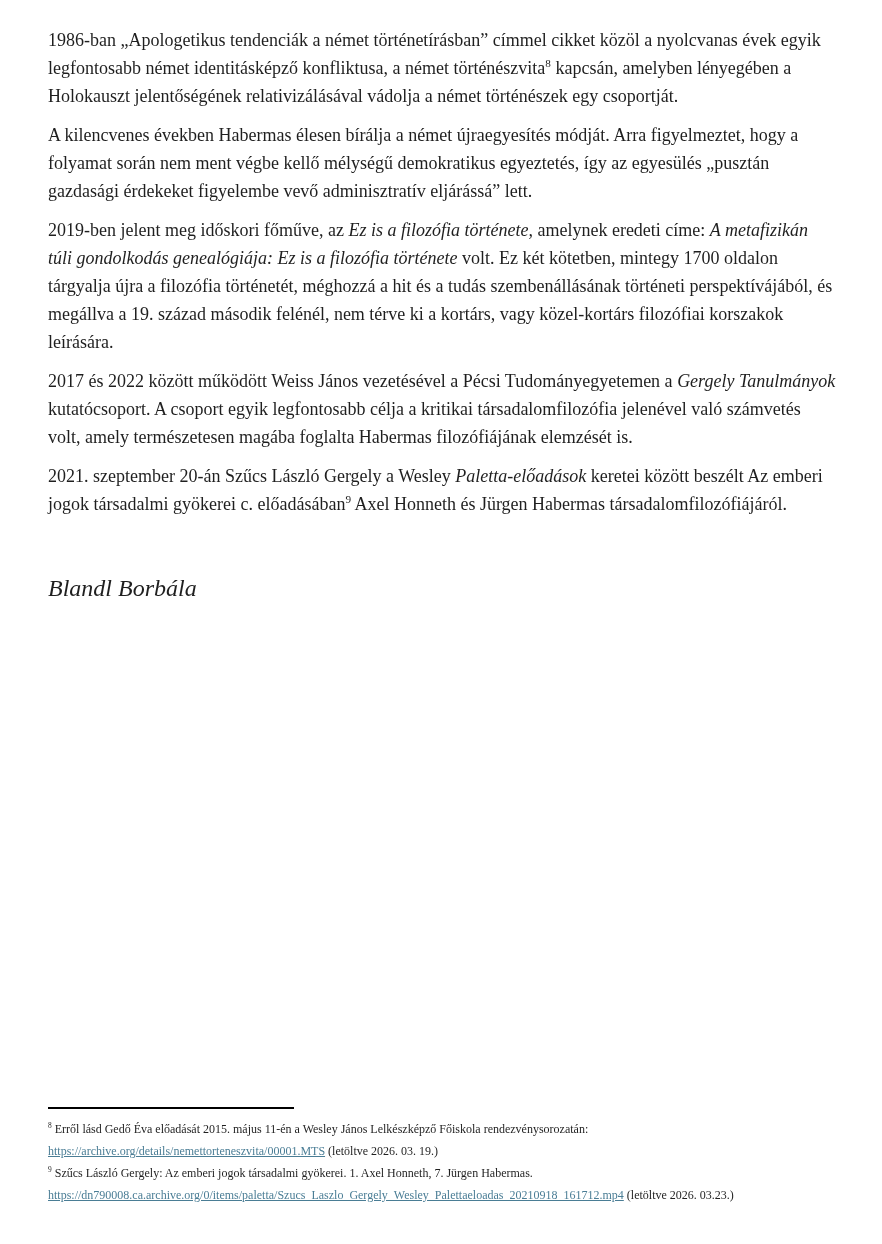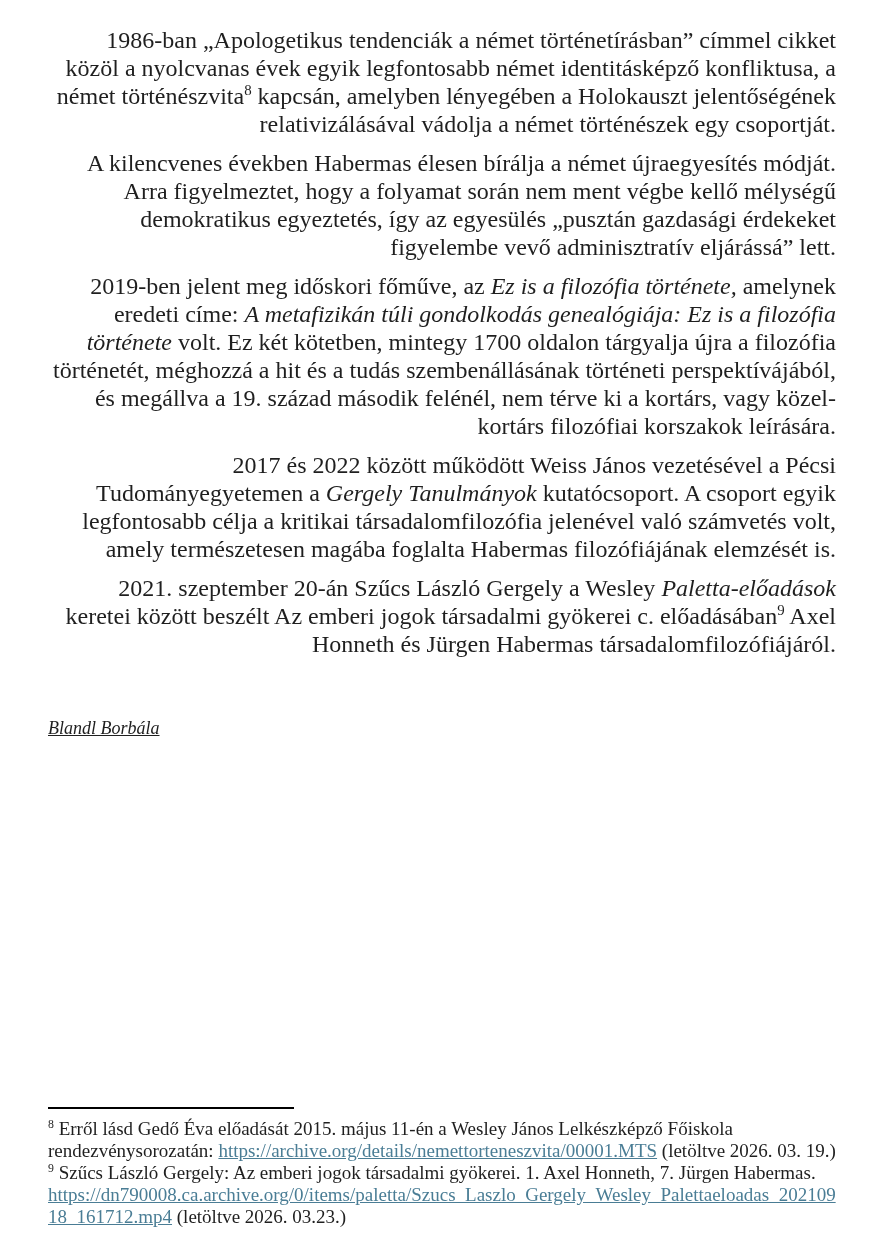--- a/index.html
+++ b/index.html
@@ -17,45 +17,44 @@
     overflow: hidden;
   }
   .content {
     position: absolute;
     left: 48px;
     right: 46px;
     top: 26px;
   }
   .para {
     margin: 0 0 11px 0;
-    font-size: 24px;
+    font-size: 18px;
     line-height: 28px;
-    text-align: right;
+    text-align: left;
     color: #1f1f1f;
   }
   .para em, .signature {
     font-style: italic;
   }
   sup.fn-ref, sup.fn-marker {
     font-size: 0.62em;
     line-height: 0;
     vertical-align: super;
   }
   .signature {
     margin: 56px 0 0 0;
-    font-size: 18px;
+    font-size: 24px;
     line-height: 28px;
-    text-decoration: underline;
   }
   .footnotes {
     position: absolute;
     left: 48px;
     right: 46px;
     top: 1107px;
-    font-size: 19px;
+    font-size: 12px;
     line-height: 22px;
   }
   .fn-divider {
     width: 246px;
     height: 2px;
     background: #000000;
     margin: 0 0 9px 0;
   }
   .footnote {
     margin: 0;

